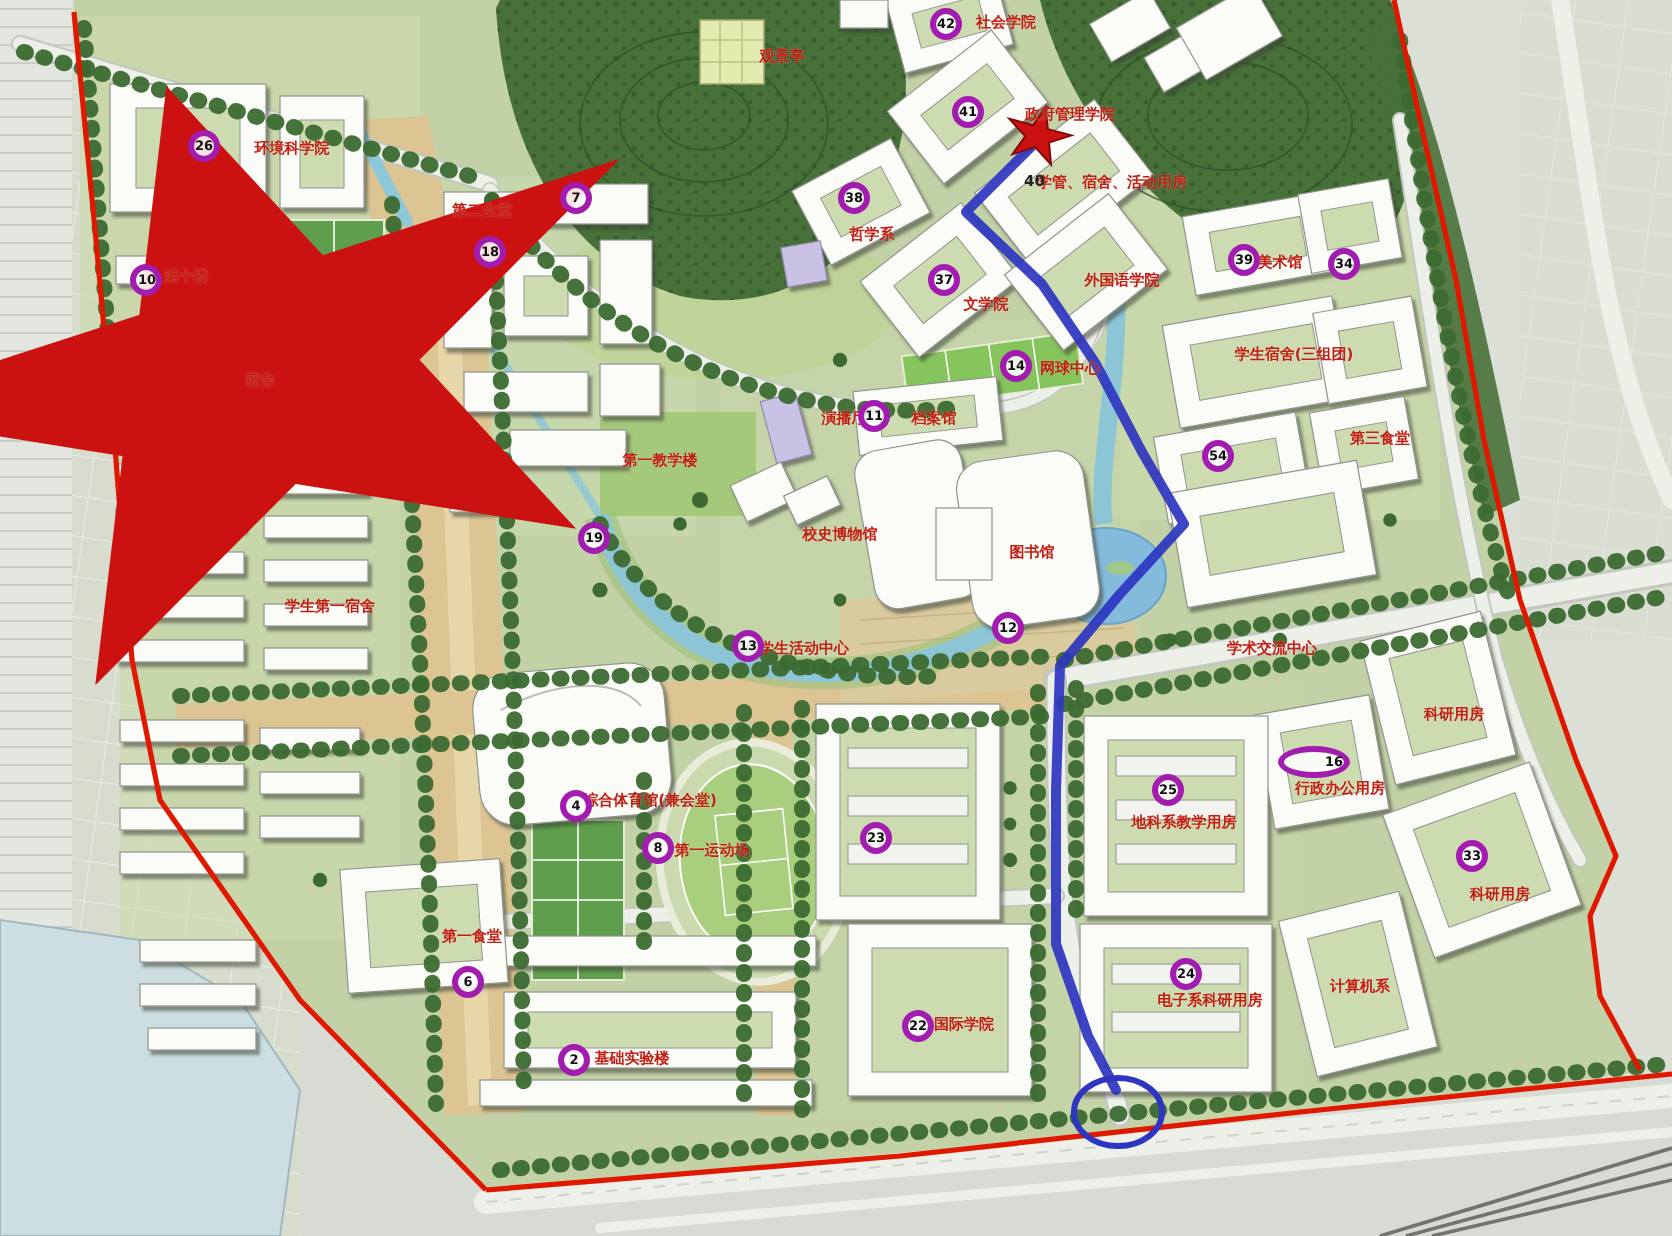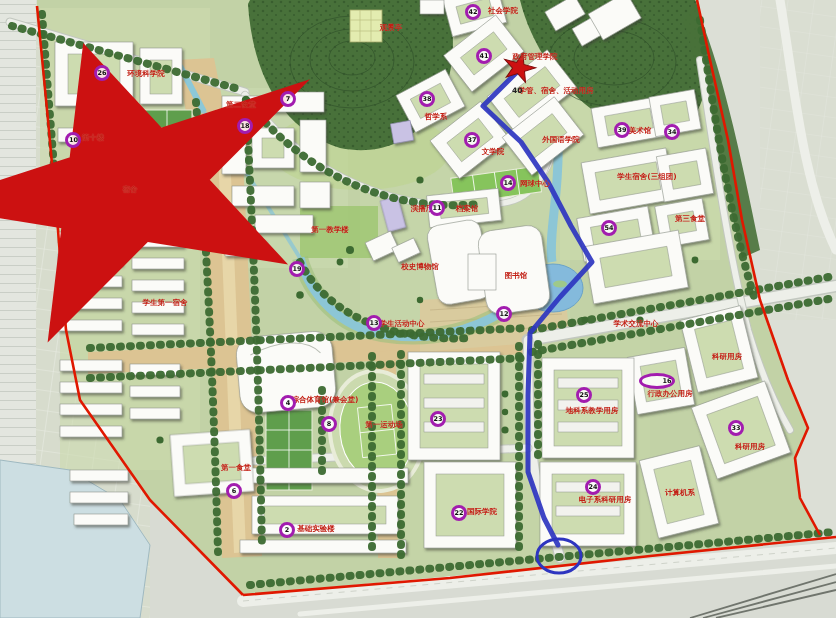--- a/index.html
+++ b/index.html
@@ -403,21 +403,21 @@
       <span class="lbl" style="left: 330px; top: 230px;">第一教学楼</span>
       <span class="lbl" style="left: 422px; top: 209px;">演播厅</span>
       <span class="lbl" style="left: 467px; top: 209px;">档案馆</span>
       <span class="lbl" style="left: 420px; top: 267px;">校史博物馆</span>
       <span class="lbl" style="left: 516px; top: 276px;">图书馆</span>
       <span class="lbl" style="left: 636px; top: 278px; margin-top: 46px;">学术交流中心</span>
       <span class="lbl" style="left: 527px; top: 184px; padding-left: 16px;">网球中心</span>
       <span class="lbl" style="left: 402px; top: 324px;">学生活动中心</span>
       <span class="lbl" style="left: 165px; top: 303px;">学生第一宿舍</span>
       <span class="lbl" style="left: 325px; top: 400px;">综合体育馆(兼会堂)</span>
-      <span class="lbl" style="left: 356px; top: 425px; margin-left: 28px;">第一运动场</span>
+      <span class="lbl" style="left: 356px; top: 425px;">第一运动场</span>
       <span class="lbl" style="left: 236px; top: 468px;">第一食堂</span>
       <span class="lbl" style="left: 316px; top: 529px;">基础实验楼</span>
       <span class="lbl" style="left: 592px; top: 411px;">地科系教学用房</span>
       <span class="lbl" style="left: 670px; top: 394px;">行政办公用房</span>
       <span class="lbl" style="left: 605px; top: 500px;">电子系科研用房</span>
       <span class="lbl" style="left: 680px; top: 493px;">计算机系</span>
       <span class="lbl" style="left: 482px; top: 512px;">国际学院</span>
       <span class="lbl" style="left: 727px; top: 357px;">科研用房</span>
       <span class="lbl" style="left: 750px; top: 447px;">科研用房</span>
       <span class="mk" style="left: 473px; top: 12px;">42</span>

